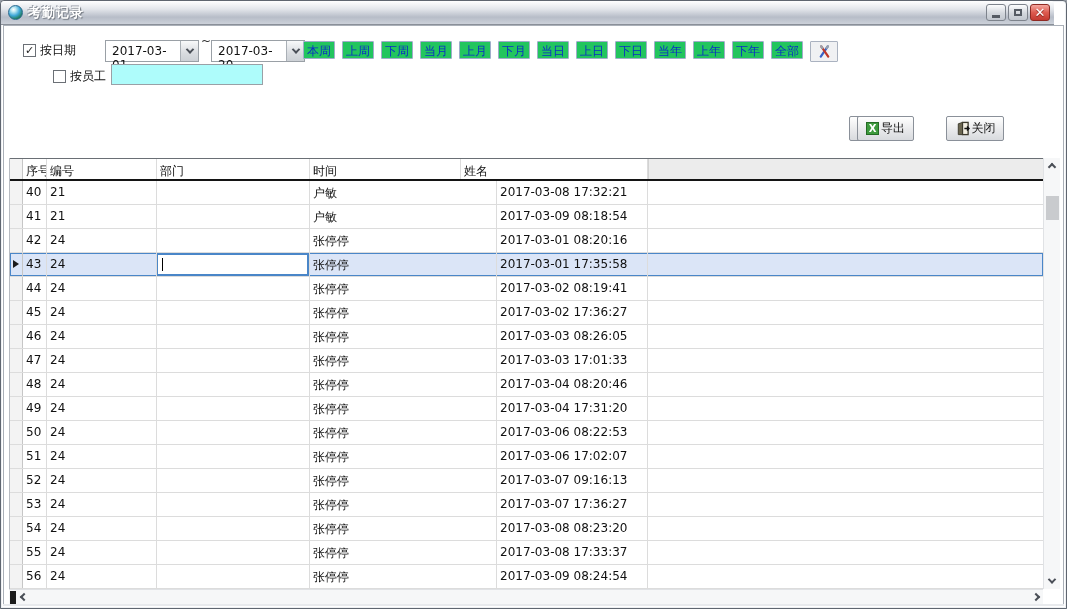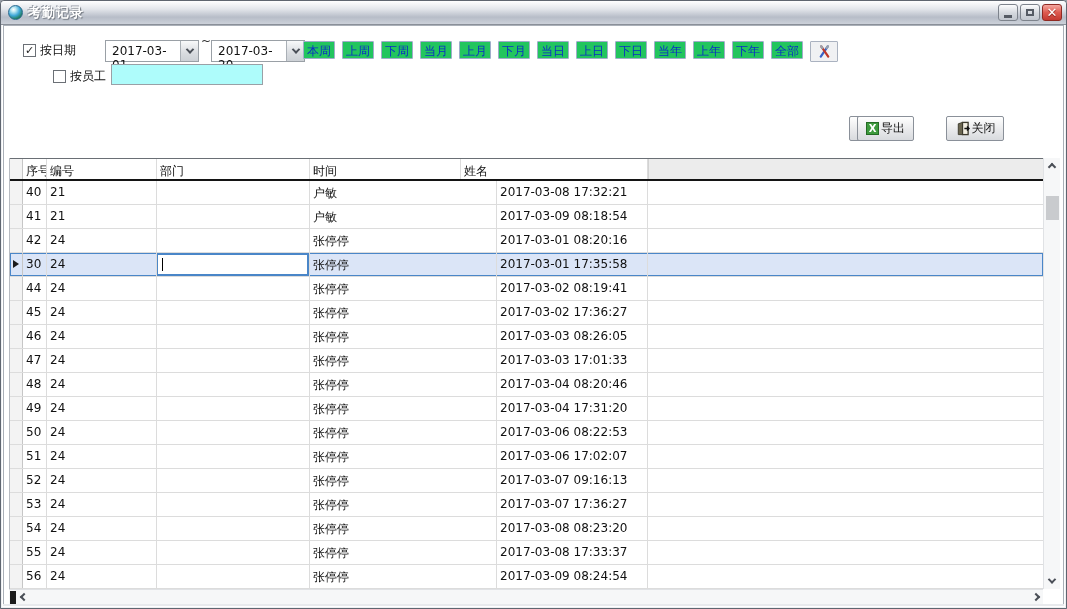--- a/index.html
+++ b/index.html
@@ -14,21 +14,21 @@
     box-shadow: inset 0 0 0 1px #eef0f3;
     overflow: hidden;
   }
   .frame-edge {
     position:absolute; left:2px; right:2px; top:24px; bottom:2px;
     border:1px solid #aab0b8; background:#ffffff;
   }
 
   
   .titlebar {
-    position:absolute; left:0; top:0; right:0; height:24px;
+    position:absolute; left:0; top:0; right:12px; height:24px;
     background: linear-gradient(180deg, #ffffff 0%, #e3e6eb 35%, #b7bdc8 70%, #ccd1d9 100%);
     border-bottom:1px solid #8a9099;
     border-radius:3px 3px 0 0;
     display:flex; align-items:center; padding:0 4px;
   }
   .app-icon {
     width:15px; height:15px; border-radius:50%;
     background: radial-gradient(circle at 35% 28%, #ffffff 0%, #bfe9f2 18%, #3fa8d8 48%, #1f7a52 78%, #0b4a80 100%);
     border:1px solid #2a6a90; margin:0 5px 0 3px; flex:0 0 auto;
   }
@@ -291,21 +291,21 @@
             <div class="cell c-id">24</div>
             <div class="cell c-dept"></div>
             <div class="cell c-name">张停停</div>
             <div class="cell c-time">2017-03-01 08:20:16</div>
             <div class="cell c-fill"></div>
           </div>
           <div class="g-row selected">
             <div class="cell c-ind">
               <div class="row-arrow"></div>
             </div>
-            <div class="cell c-no">30</div>
+            <div class="cell c-no">43</div>
             <div class="cell c-id">24</div>
             <div class="cell c-dept" style="position: relative;">
               <div class="edit-box">
                 <div class="caret"></div>
               </div>
             </div>
             <div class="cell c-name">张停停</div>
             <div class="cell c-time">2017-03-01 17:35:58</div>
             <div class="cell c-fill"></div>
           </div>

